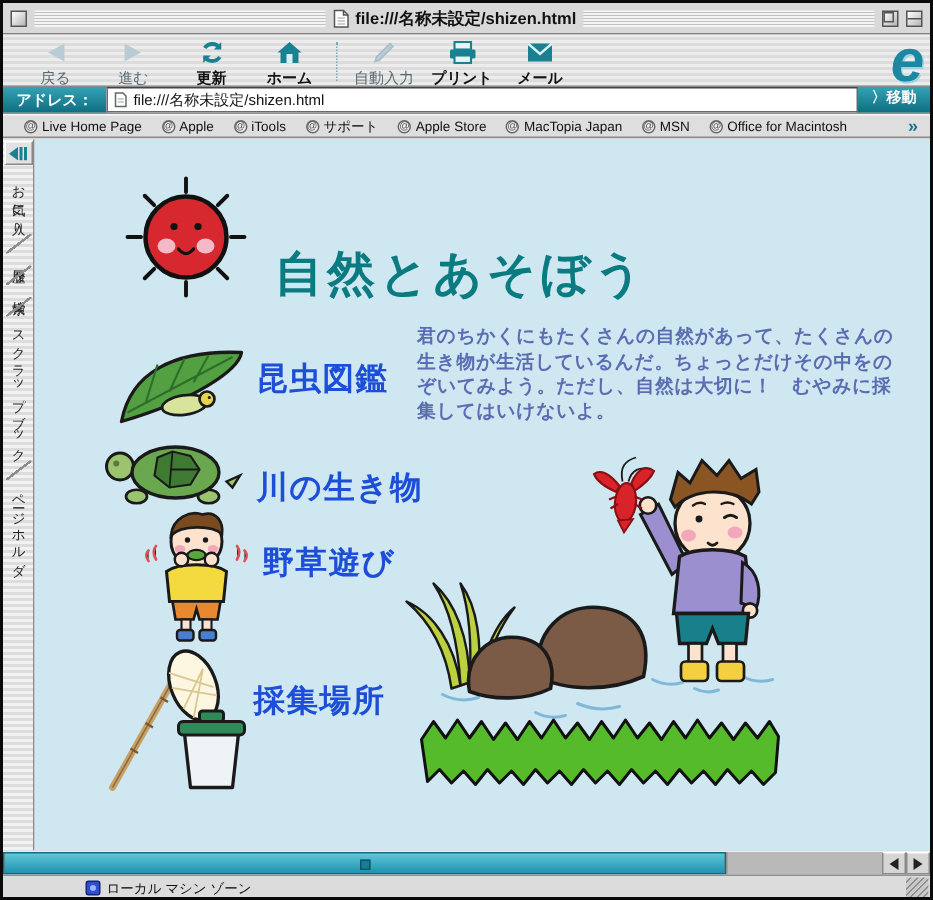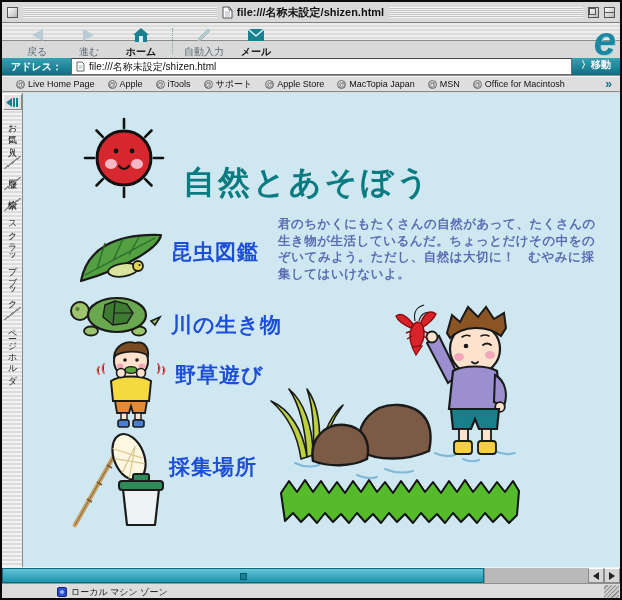--- a/index.html
+++ b/index.html
@@ -15,21 +15,21 @@
     background:#d9d9d9;border-bottom:1px solid #808080;
     display:flex;align-items:center;padding:0 5px;gap:5px;}
   .pinstripe{flex:1;height:11px;
     background:repeating-linear-gradient(to bottom,#f4f4f4 0 1px,#c2c2c2 1px 2px);}
   .tb-box{width:11px;height:11px;flex:0 0 auto;border:1px solid #555;
     background:linear-gradient(135deg,#ffffff,#b5b5b5);}
   .tb-box.zoombox::after{content:"";display:block;width:5px;height:5px;border:1px solid #555;}
   .tb-box.collapsebox::after{content:"";display:block;margin-top:4px;height:1px;background:#555;}
   .tb-title{display:flex;align-items:center;gap:4px;font-size:11px;font-weight:bold;color:#111;white-space:nowrap;}
   
-  .toolbar{position:absolute;left:0;top:21px;width:100%;height:18px;
+  .toolbar{position:absolute;left:0;top:21px;width:100%;height:35px;
     background:repeating-linear-gradient(to bottom,#ececec 0 2px,#dcdcdc 2px 4px);
     border-bottom:1px solid #8a8a8a;display:flex;align-items:flex-start;padding:3px 4px 0 10px;gap:2px;}
   .tbtn{width:50px;display:flex;flex-direction:column;align-items:center;gap:1px;cursor:default;}
   .tbtn .ticon{height:18px;display:flex;align-items:center;justify-content:center;}
   .tbtn .tlabel{font-size:10px;color:#111;font-weight:bold;white-space:nowrap;}
   .tbtn.disabled .tlabel{color:#5a6a72;font-weight:normal;}
   .tsep{width:1px;height:26px;margin:2px 4px 0 4px;border-left:1px dotted #7fa8b5;}
   .ie-logo{position:absolute;right:4px;top:-2px;font-size:40px;font-weight:bold;font-style:italic;
     color:#1b87a0;line-height:40px;text-shadow:1px 1px 0 #9fd2de;}
   
@@ -123,35 +123,56 @@
     <div class="tbtn disabled">
       <span class="ticon">
         <svg width="16" height="14" viewBox="0 0 16 14">
             <path d="M2,1 L13,7 L2,13 z" fill="#b9ccd6"></path>
           </svg>
       </span>
       <span class="tlabel">進む</span>
     </div>
     <div class="tbtn">
       <span class="ticon">
+        <svg width="17" height="16" viewBox="0 0 17 16">
+          <path d="M13.5,5 A6,6 0 0 0 3.5,5" fill="none" stroke="#1a8191" stroke-width="2.6"></path>
+          <path d="M3.5,11 A6,6 0 0 0 13.5,11" fill="none" stroke="#1a8191" stroke-width="2.6"></path>
+          <path d="M14.5,1 v5 h-5 z" fill="#1a8191"></path>
+            <path d="M2.5,15 v-5 h5 z" fill="#1a8191"></path>
+        </svg>
+      </span>
+      <span class="tlabel">更新</span>
+    </div>
+    <div class="tbtn">
+      <span class="ticon">
         <svg width="18" height="16" viewBox="0 0 18 16">
           <path d="M9,1 L17,8 L15,8 L15,15 L3,15 L3,8 L1,8 z" fill="#1a8191"></path>
           <rect x="7" y="9" width="4" height="6" fill="#d9f1f5"></rect>
         </svg>
       </span>
       <span class="tlabel">ホーム</span>
     </div>
     <div class="tsep"></div>
     <div class="tbtn disabled">
       <span class="ticon">
         <svg width="16" height="15" viewBox="0 0 16 15">
           <path d="M2,13 L5,12 L14,3 L12,1 L3,10 z" fill="#b9ccd6" stroke="#a5bcc7" stroke-width="1"></path>
         </svg>
       </span>
       <span class="tlabel">自動入力</span>
+    </div>
+    <div class="tbtn">
+      <span class="ticon">
+        <svg width="19" height="16" viewBox="0 0 19 16">
+          <rect x="4" y="1" width="11" height="5" fill="#e8f4f6" stroke="#1a8191" stroke-width="1.4"></rect>
+          <rect x="1" y="6" width="17" height="6" rx="1" fill="#1a8191"></rect>
+          <rect x="4" y="10" width="11" height="5" fill="#e8f4f6" stroke="#1a8191" stroke-width="1.4"></rect>
+        </svg>
+      </span>
+      <span class="tlabel">プリント</span>
     </div>
     <div class="tbtn">
       <span class="ticon">
         <svg width="18" height="14" viewBox="0 0 18 14">
           <rect x="1" y="1" width="16" height="12" fill="#1a8191"></rect>
           <path d="M1,1 L9,8 L17,1" fill="none" stroke="#d9f1f5" stroke-width="1.6"></path>
         </svg>
       </span>
       <span class="tlabel">メール</span>
     </div>

